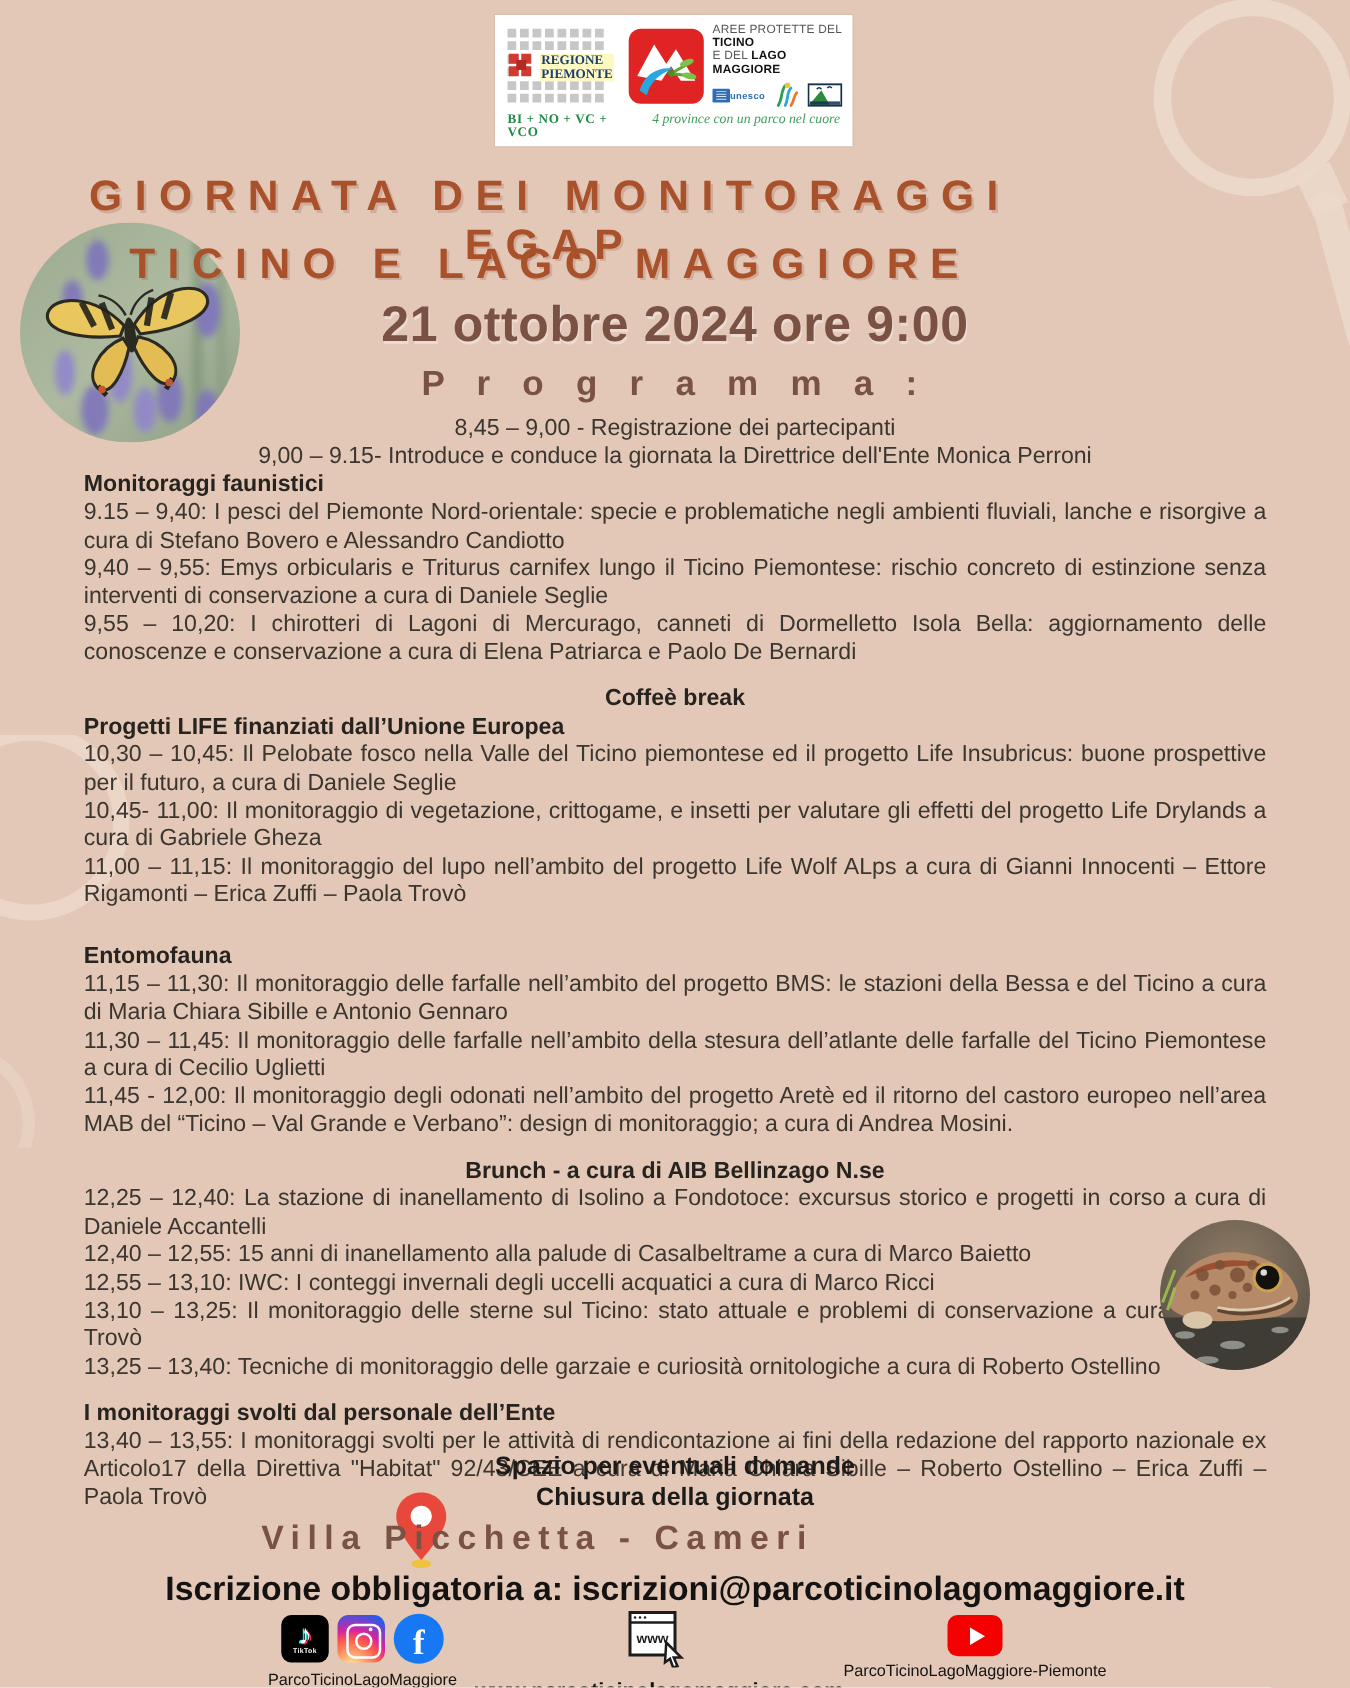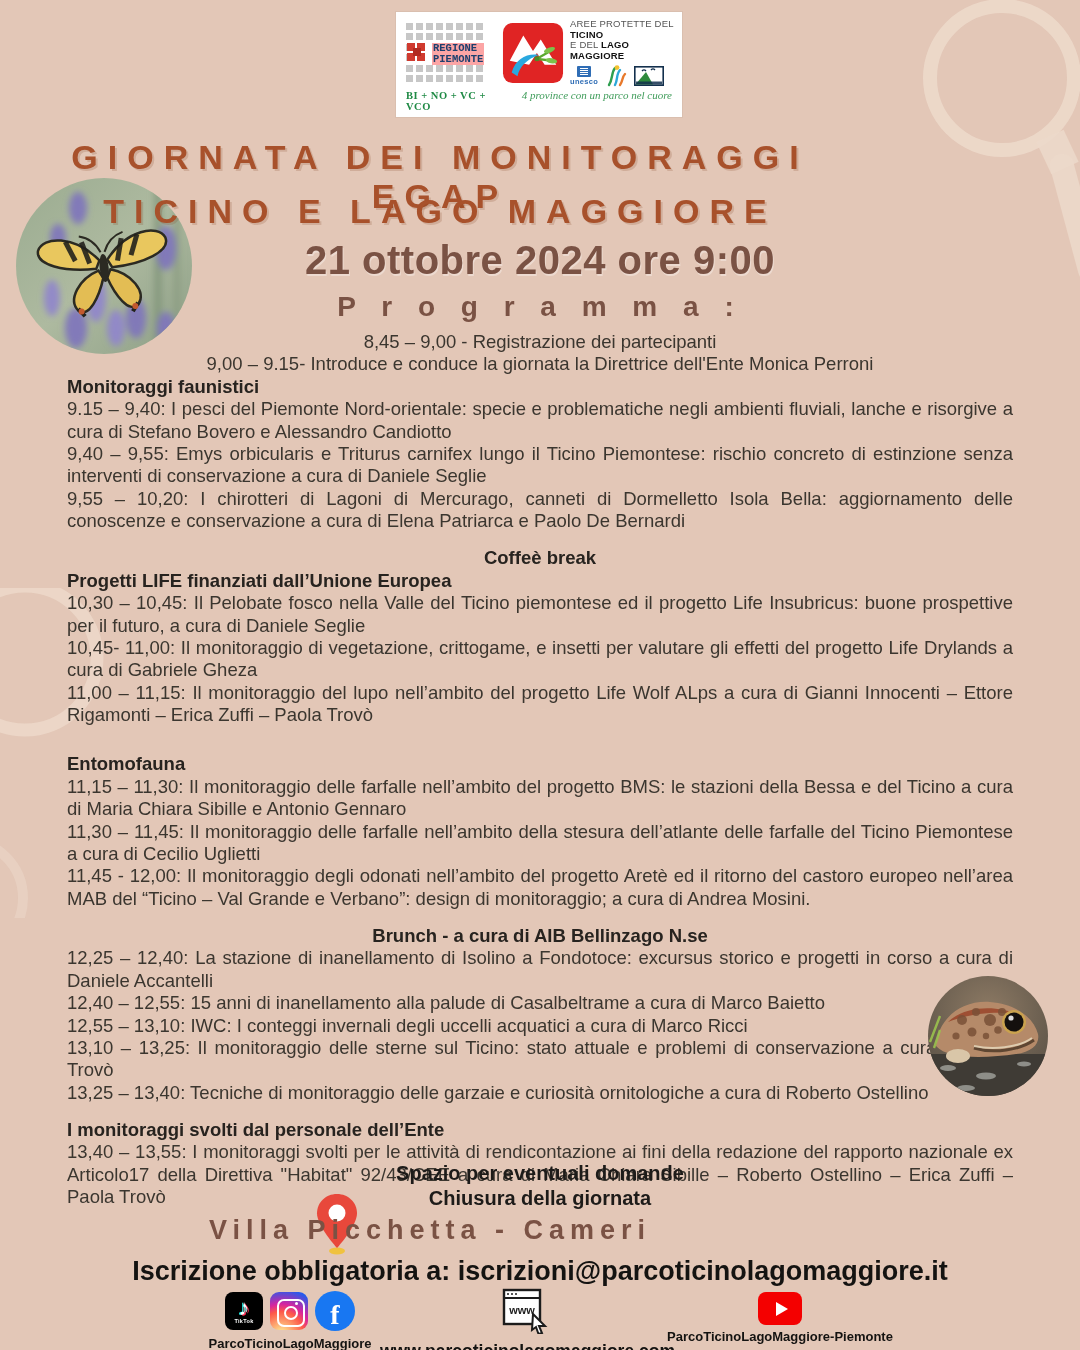--- a/index.html
+++ b/index.html
@@ -5,28 +5,28 @@
   html,body{margin:0;padding:0;}
   .page{position:relative;width:1080px;height:1350px;background:#e3c7b7;overflow:hidden;
         font-family:"Liberation Sans",sans-serif;color:#3b362f;}
   .decor{position:absolute;pointer-events:none;}
 
   
   .logobox{position:absolute;left:396px;top:12px;width:286px;height:105px;background:#ffffff;
            box-shadow:0 0 0 1px rgba(0,0,0,0.04);}
   .logorow{position:absolute;left:8px;top:6px;width:270px;height:70px;display:flex;align-items:center;gap:6px;}
   .regione{position:relative;width:92px;height:64px;flex:0 0 auto;}
-  .regione .rtext{position:absolute;left:28px;top:22px;font-family:Liberation Mono, monospace;
-                  font-weight:bold;color:#1c3f6e;font-size:10.5px;line-height:11px;background:#fca5a5;padding:0 1px;}
+  .regione .rtext{position:absolute;left:28px;top:22px;font-family:Liberation Serif, serif;
+                  font-weight:bold;color:#1c3f6e;font-size:10.5px;line-height:11px;background:#fef9c3;padding:0 1px;}
   .parklogo{width:62px;height:62px;flex:0 0 auto;}
   .areeblock{flex:1 1 auto;min-width:0;}
   .areetitle{font-size:9.5px;line-height:10.5px;color:#555;letter-spacing:0.2px;}
   .areetitle b{color:#111;}
   .minilogos{display:flex;align-items:center;gap:5px;margin-top:4px;}
-  .unesco{display:flex;flex-direction:column;align-items:center;}
+  .unesco{display:flex;flex-direction:row;align-items:center;}
   .unesco .ubar{width:14px;height:11px;background:#2f6db5;border-radius:1px;position:relative;}
   .unesco .ubar:after{content:"";position:absolute;left:3px;top:2px;width:8px;height:7px;
       background:linear-gradient(#fff 1px,transparent 1px) 0 0/2px 2px;}
   .unesco .ulabel{font-size:7.5px;font-weight:bold;color:#2f6db5;letter-spacing:0.3px;}
   .logoline{position:absolute;left:10px;bottom:5px;width:266px;display:flex;align-items:baseline;gap:10px;justify-content:center;}
   .prov{font-family:"Liberation Serif",serif;font-weight:bold;color:#1f8a45;font-size:10.5px;letter-spacing:0.5px;}
   .tagline{font-family:"Liberation Serif",serif;font-style:italic;color:#3f9c5a;font-size:11px;white-space:nowrap;}
 
   
   .photo-circle{position:absolute;border-radius:50%;overflow:hidden;}
@@ -58,21 +58,21 @@
               font-size:20px;color:#1d1b19;}
   .foot-close{position:absolute;left:0;top:1187px;width:1080px;text-align:center;font-weight:bold;
               font-size:20px;color:#1d1b19;}
   .pin{position:absolute;left:314px;top:1192px;width:46px;height:64px;}
   .venue{position:absolute;left:0;top:1215px;width:860px;text-align:center;color:#7a5244;
          font-weight:800;font-size:27px;letter-spacing:6px;}
   .registration{position:absolute;left:0;top:1256px;width:1080px;text-align:center;color:#141311;
                 font-weight:800;font-size:27px;}
   .social-left{position:absolute;left:180px;top:1290px;width:220px;text-align:center;}
   .social-icons{display:flex;justify-content:center;gap:7px;align-items:center;height:42px;}
-  .soc-label{margin-top:4px;font-size:13px;font-weight:bold;color:#141311;}
+  .soc-label{margin-top:4px;font-size:13px;font-weight:normal;color:#141311;}
   .tiktok{width:38px;height:38px;background:#000;border-radius:8px;position:relative;display:flex;
           flex-direction:column;align-items:center;justify-content:center;}
   .tiktok .note{color:#fff;font-size:22px;line-height:20px;text-shadow:-1.5px 0 #25f4ee,1.5px 1px #fe2c55;}
   .tiktok .tklabel{color:#fff;font-size:5.5px;font-weight:bold;letter-spacing:0.3px;}
   .insta{width:38px;height:38px;border-radius:9px;position:relative;
          background:radial-gradient(circle at 30% 110%,#fdf497 0%,#fd5949 45%,#d6249f 60%,#285aeb 90%);}
   .insta .lens{position:absolute;left:7px;top:7px;width:24px;height:24px;border:2.5px solid #fff;border-radius:7px;}
   .insta .ring{position:absolute;left:14px;top:14px;width:10px;height:10px;border:2.5px solid #fff;border-radius:50%;}
   .insta .dot{position:absolute;right:10px;top:10px;width:3px;height:3px;background:#fff;border-radius:50%;}
   .fb{width:40px;height:40px;border-radius:50%;background:#1877f2;color:#fff;font-weight:bold;

